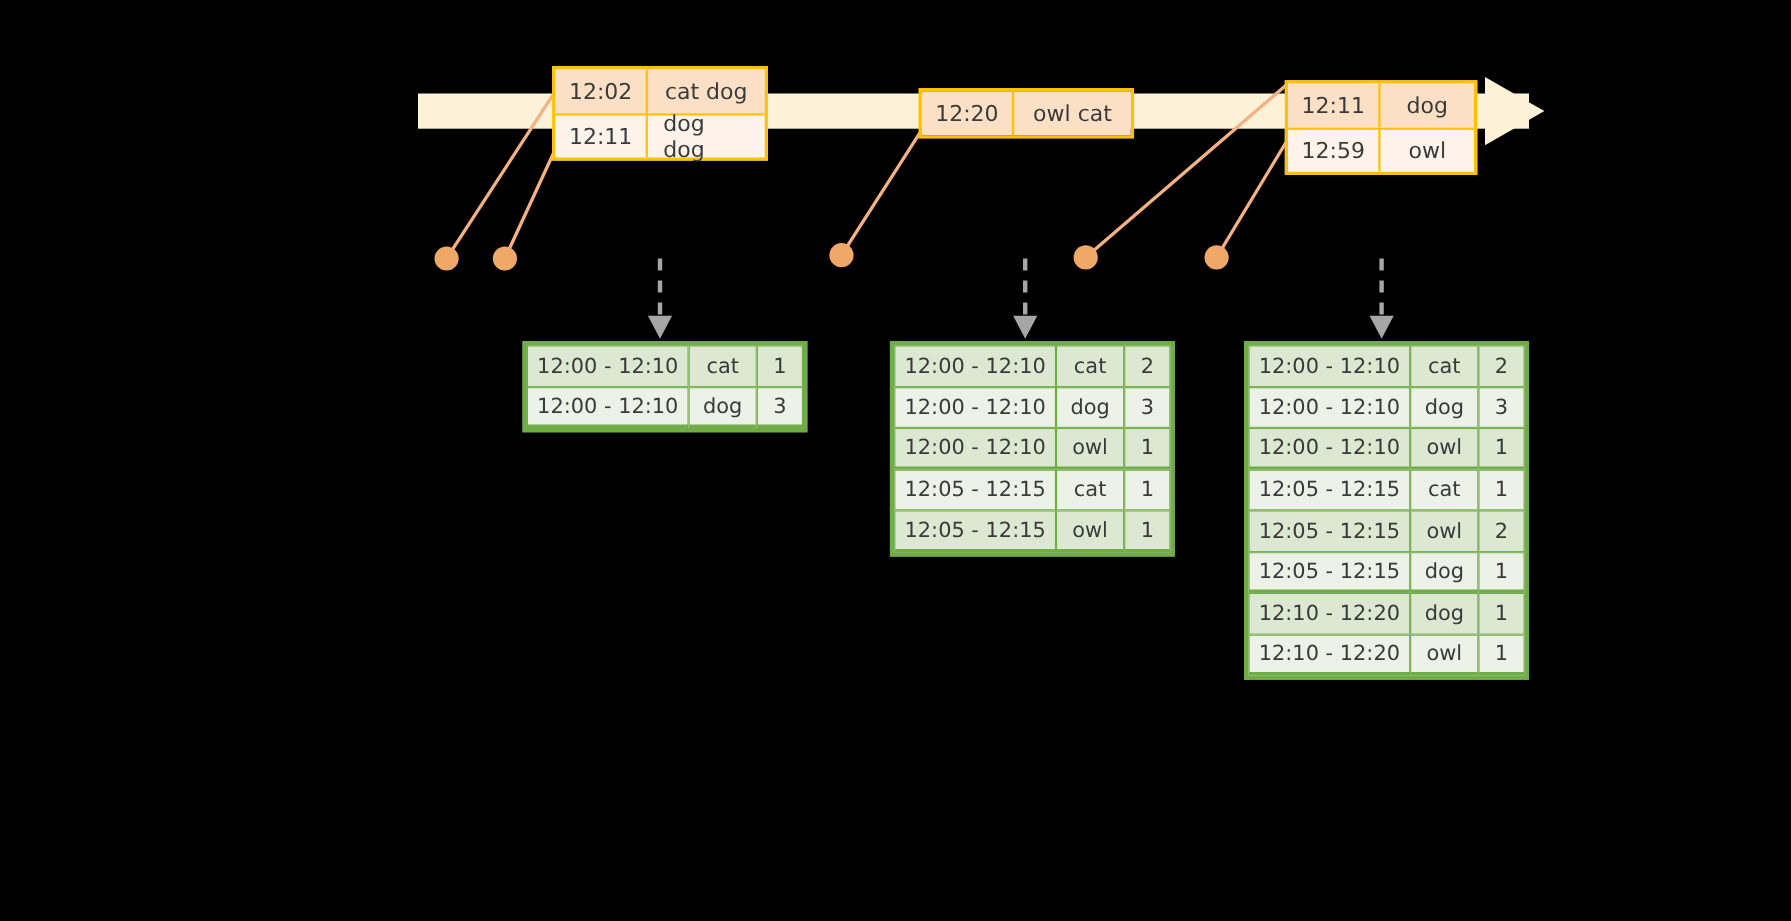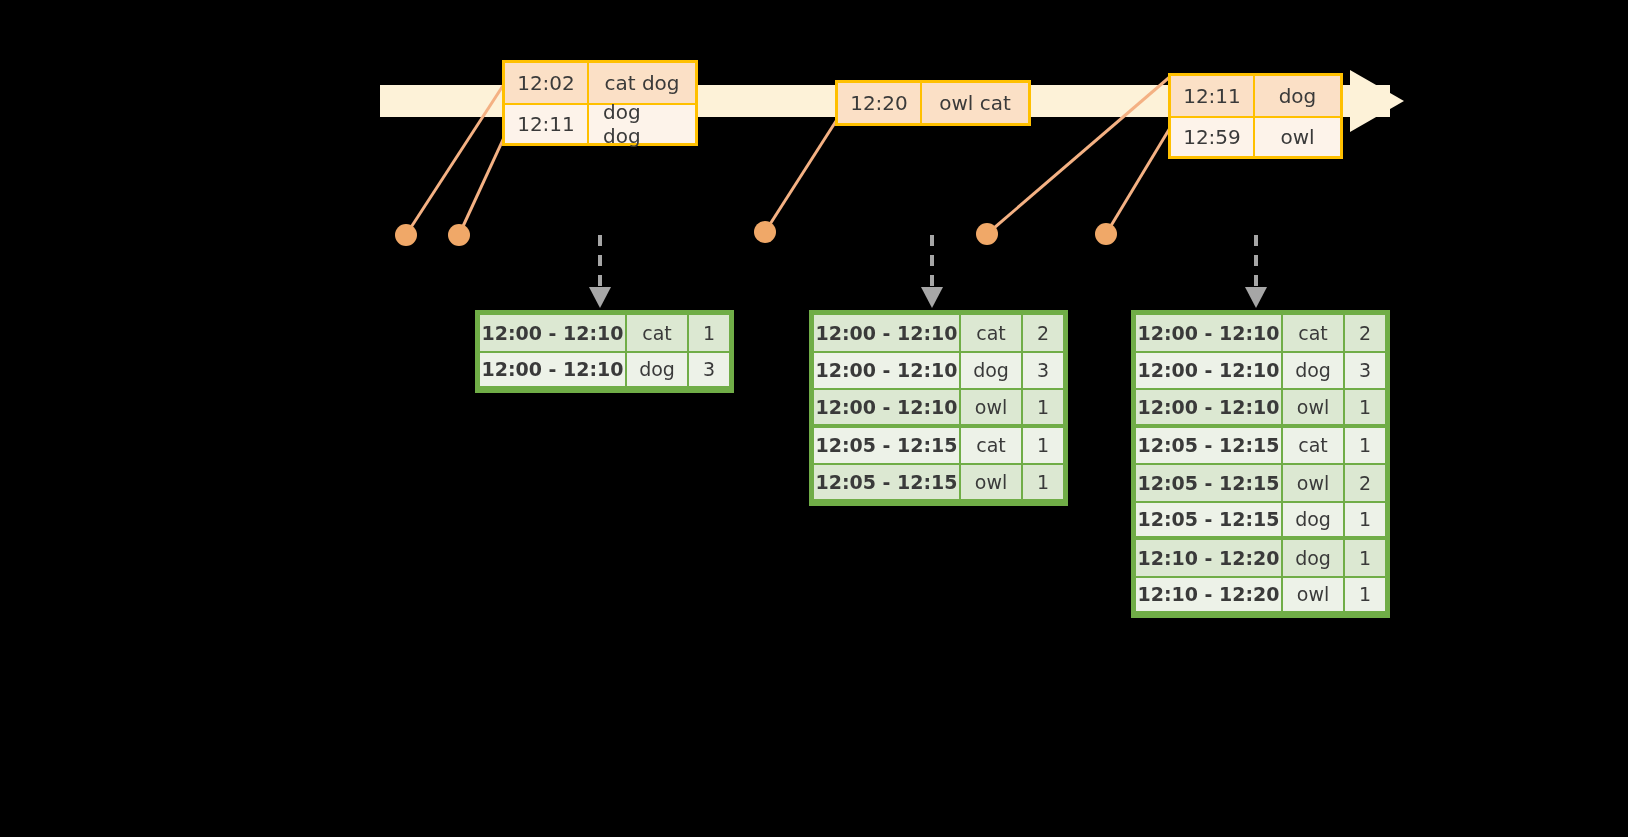--- a/index.html
+++ b/index.html
@@ -92,21 +92,21 @@
     display: flex;
     align-items: center;
     justify-content: center;
     font-size: 19px;
     color: #3a3a3a;
     border: 1.5px solid #70AD47;
   }
   .res-row.shade-a .res-cell { background: #DCE8D2; }
   .res-row.shade-b .res-cell { background: #EDF2E8; }
   .res-row.grp-end .res-cell { border-bottom-width: 3px; }
-  .c-range { width: 147px; font-weight: bold; }
+  .c-range { width: 147px; }
   .c-word  { width: 62px; }
   .c-count { width: 42px; }
 
   
   .t1 .c-range { width: 147px; }
   .t1 .c-word  { width: 62px; }
   .t1 .c-count { width: 42px; }
   .t2 .c-range { width: 147px; }
   .t2 .c-word  { width: 62px; }
   .t2 .c-count { width: 42px; }

